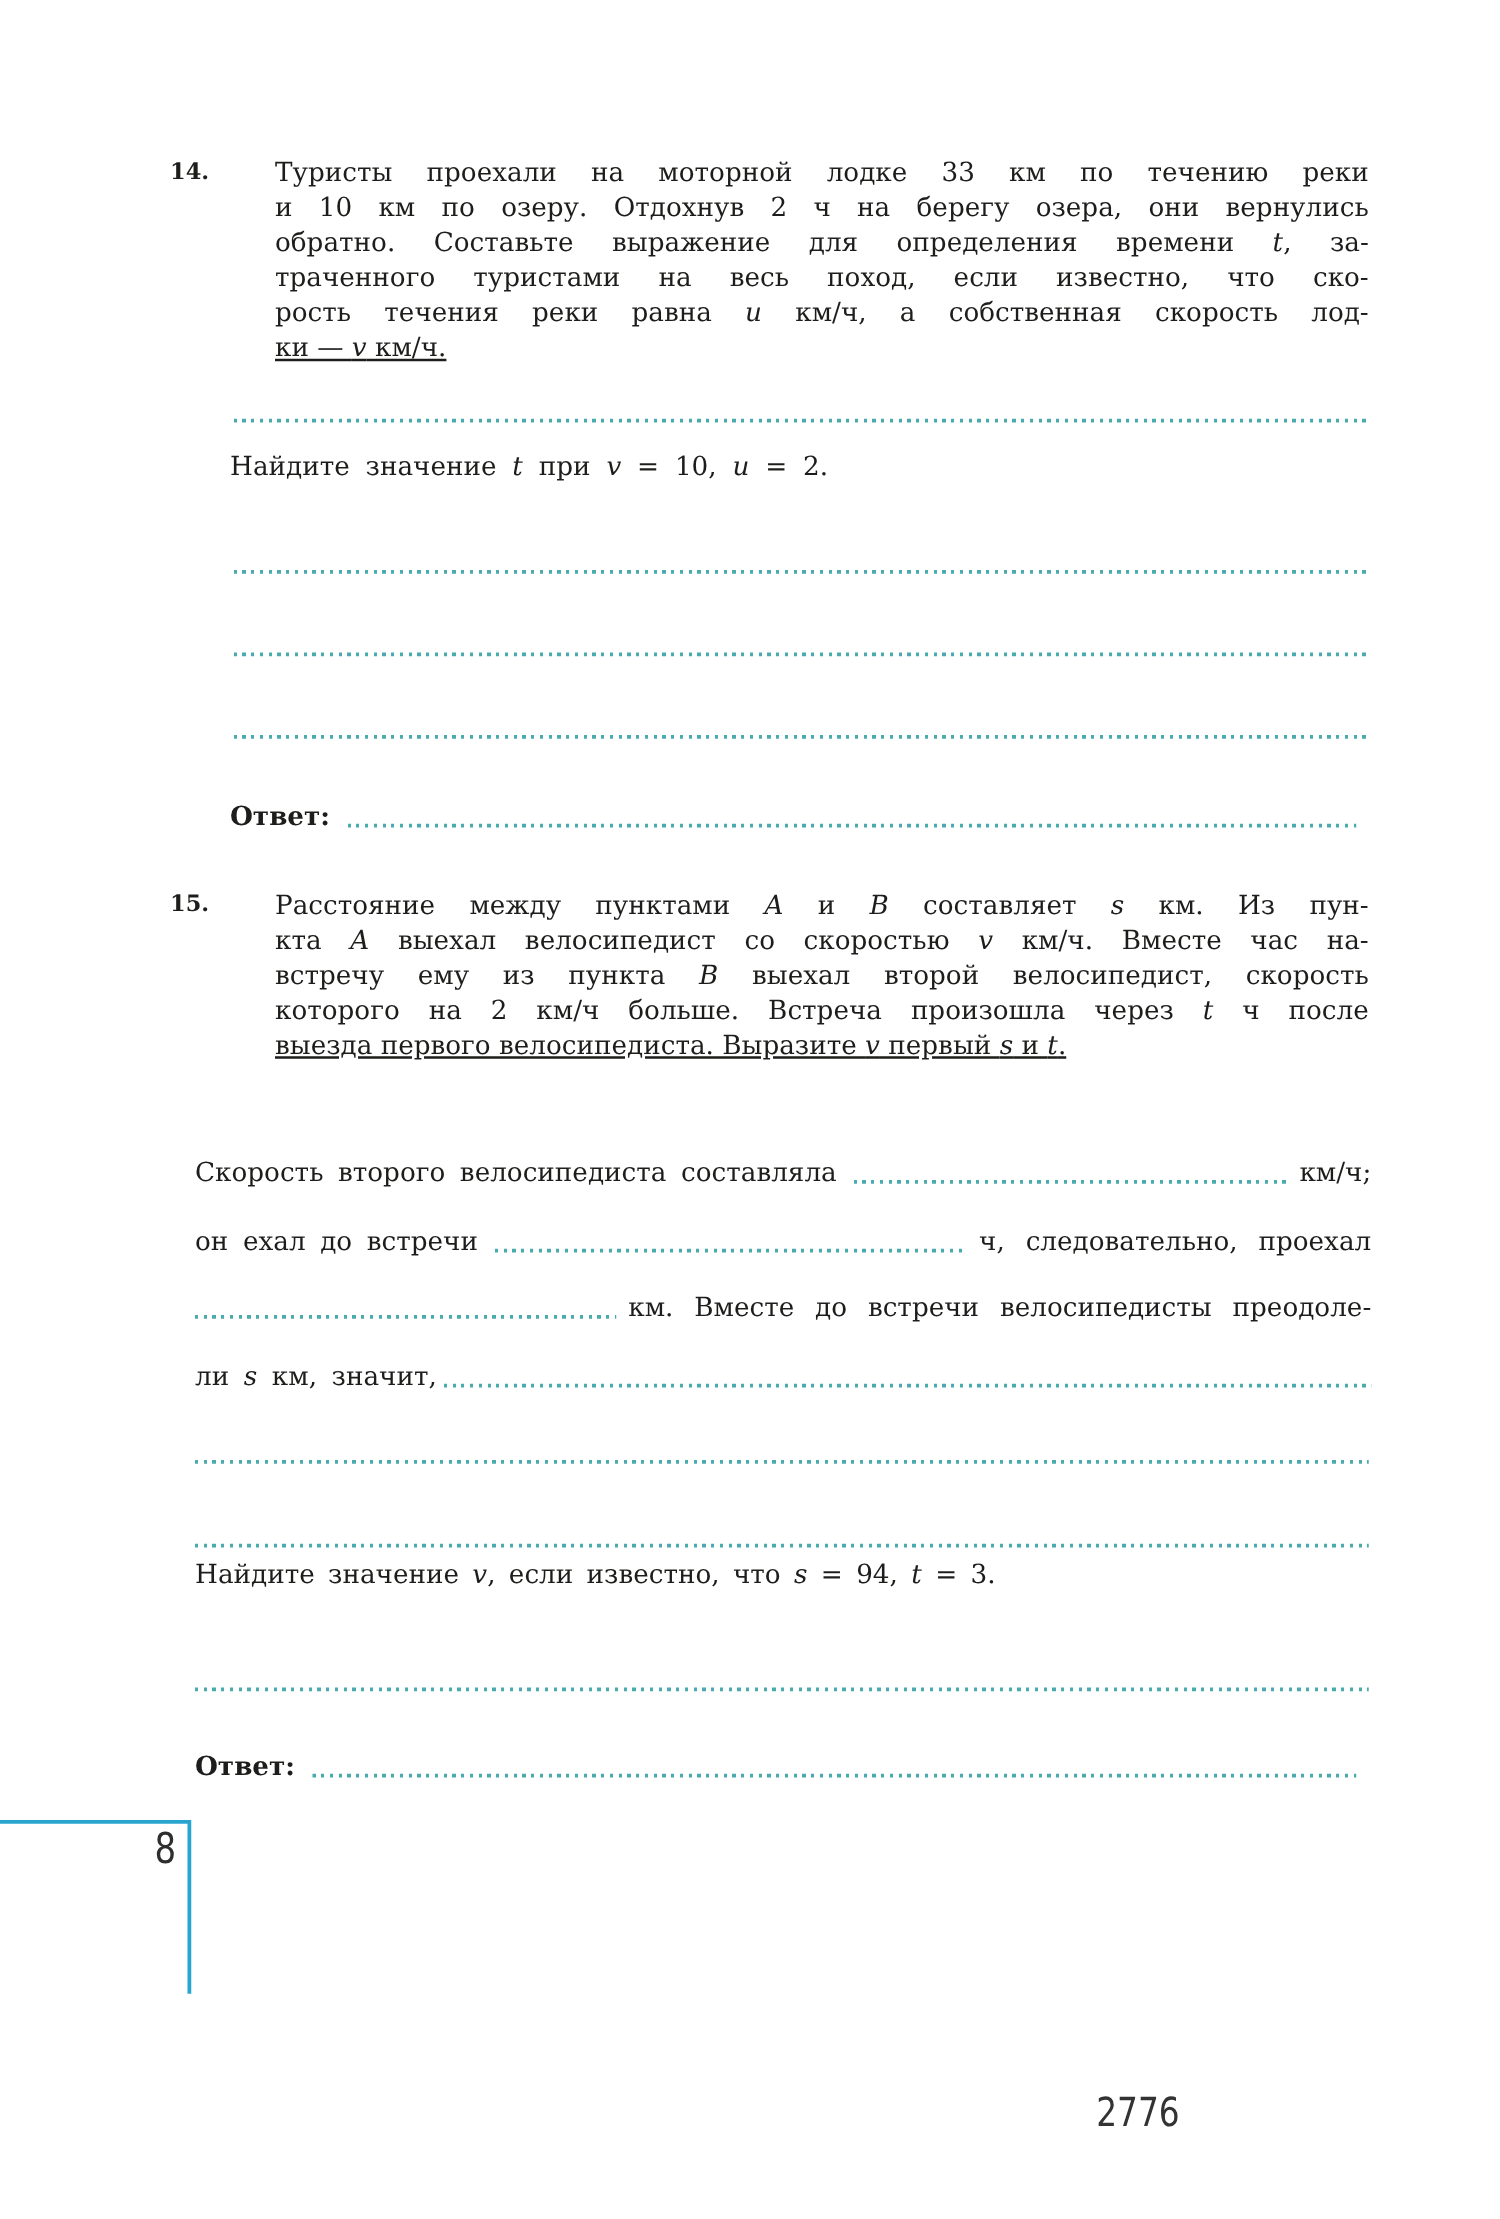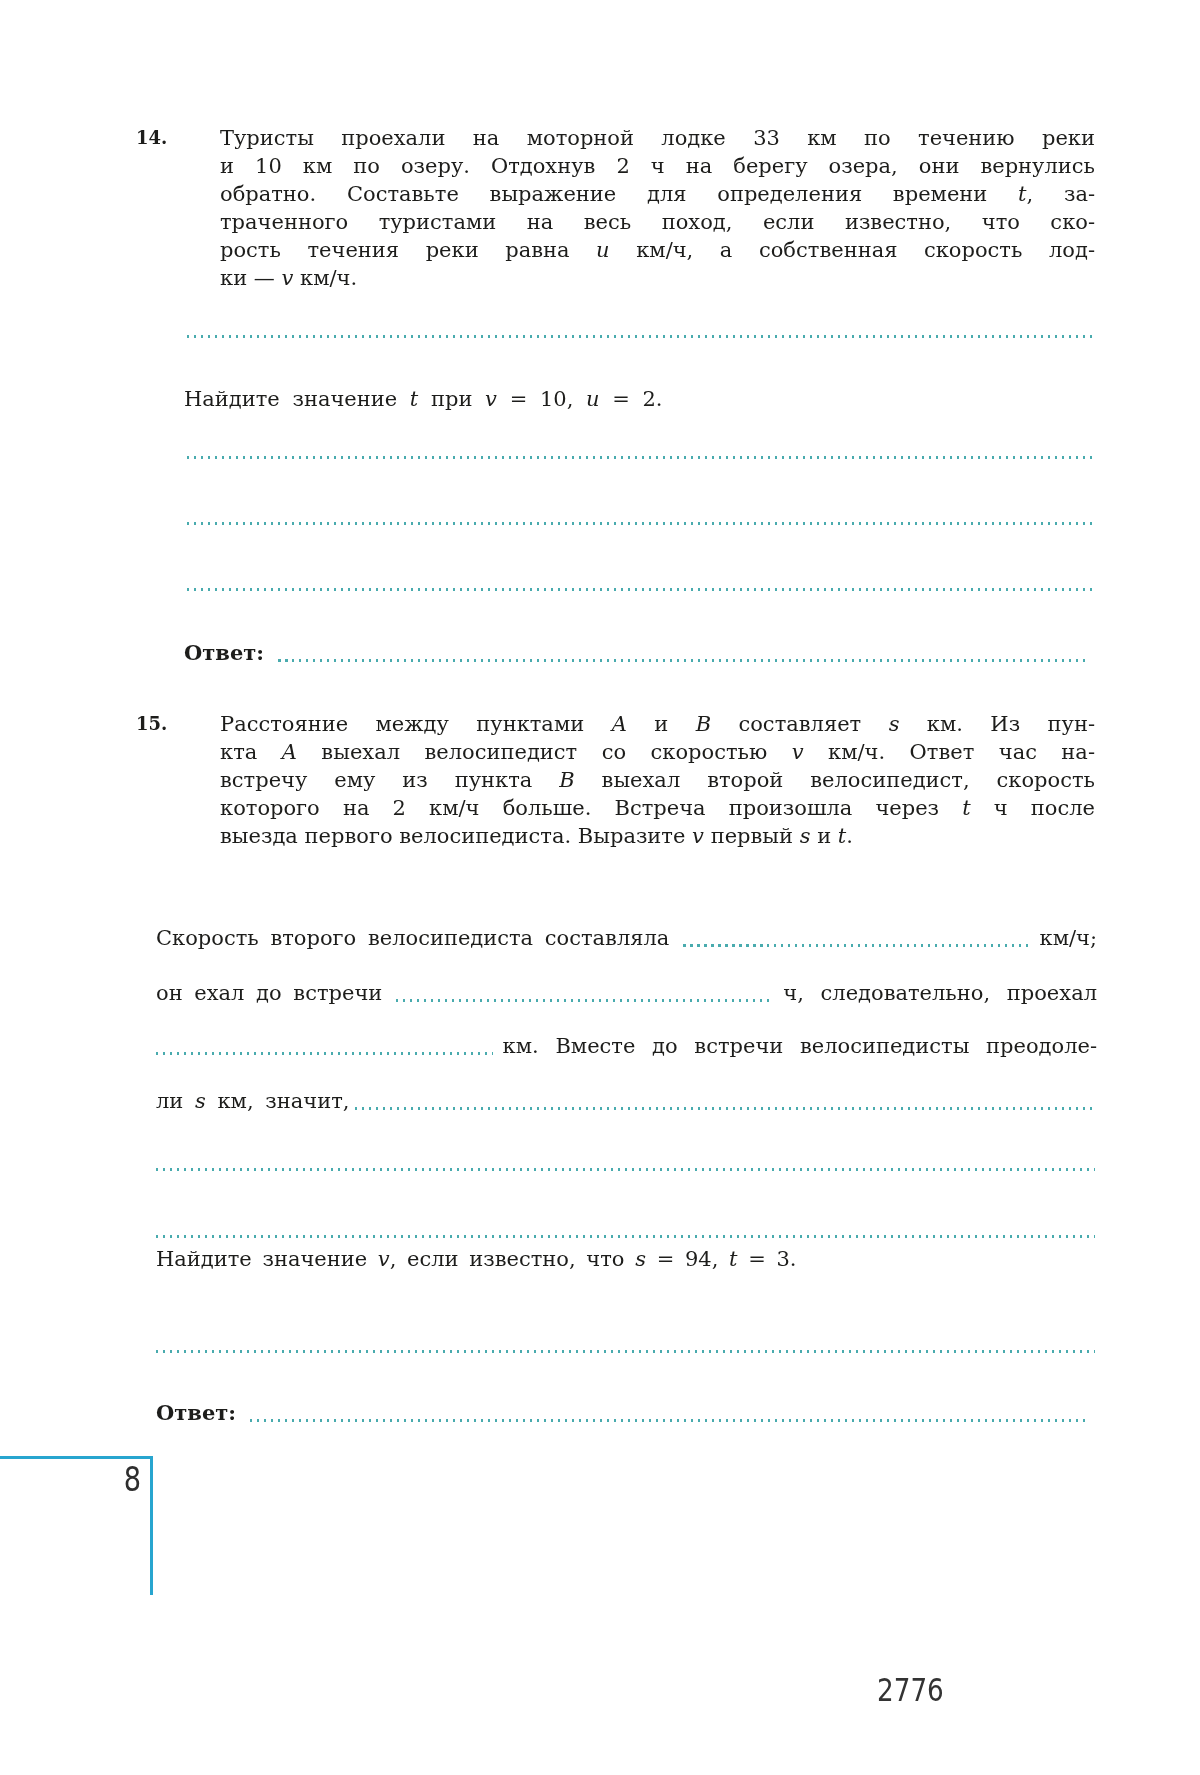--- a/index.html
+++ b/index.html
@@ -24,21 +24,21 @@
   .pnum{
     position:absolute;left:-48px;top:0;
     font-weight:bold;font-size:18px;line-height:28px;
   }
   .pline{
     font-size:21px;line-height:28px;
     text-align:justify;text-align-last:justify;
     white-space:normal;
     margin-left:36px;
   }
-  .pline.lastline{text-align-last:left;}
+  .pline.lastline{text-align-last:left;text-decoration:underline;}
   i{font-style:italic;}
   
   .findline{
     position:absolute;font-size:21px;line-height:30px;
     word-spacing:6px;
   }
   
   .dotline{
     position:absolute;height:3px;
     background:repeating-linear-gradient(to right,var(--teal) 0 2.5px,transparent 2.5px 7px);
@@ -91,37 +91,37 @@
     <div class="pline"><span>Туристы проехали на моторной лодке 33 км по течению реки</span></div>
     <div class="pline"><span>и 10 км по озеру. Отдохнув 2 ч на берегу озера, они вернулись</span></div>
     <div class="pline"><span>обратно. Составьте выражение для определения времени </span><i>t</i><span>, за-</span></div>
     <div class="pline"><span>траченного туристами на весь поход, если известно, что ско-</span></div>
     <div class="pline"><span>рость течения реки равна </span><i>u</i><span> км/ч, а собственная скорость лод-</span></div>
     <div class="pline lastline"><span>ки — </span><i>v</i><span> км/ч.</span></div>
   </section>
 
   <div class="dotline" style="left:187px;top:335px;width:908px"></div>
 
-  <div class="findline" style="left:184px;top:384px">
+  <div class="findline" style="left:184px;top:358px">
     <span>Найдите значение </span><i>t</i><span> при </span><i>v</i><span> = 10, </span><i>u</i><span> = 2.</span>
   </div>
 
   <div class="dotline" style="left:187px;top:456px;width:908px"></div>
   <div class="dotline" style="left:187px;top:522px;width:908px"></div>
   <div class="dotline" style="left:187px;top:588px;width:908px"></div>
 
   <div class="answer-row" style="left:184px;top:638px;width:911px">
     <span class="answer-label">Ответ:</span>
     <span class="fill"></span>
   </div>
 
   <section class="problem" style="top:710px">
     <div class="pnum">15.</div>
     <div class="pline"><span>Расстояние между пунктами </span><i>A</i><span> и </span><i>B</i><span> составляет </span><i>s</i><span> км. Из пун-</span></div>
-    <div class="pline"><span>кта </span><i>A</i><span> выехал велосипедист со скоростью </span><i>v</i><span> км/ч. Ответ час на-</span></div>
+    <div class="pline"><span>кта </span><i>A</i><span> выехал велосипедист со скоростью </span><i>v</i><span> км/ч. Вместе час на-</span></div>
     <div class="pline"><span>встречу ему из пункта </span><i>B</i><span> выехал второй велосипедист, скорость</span></div>
     <div class="pline"><span>которого на 2 км/ч больше. Встреча произошла через </span><i>t</i><span> ч после</span></div>
     <div class="pline lastline"><span>выезда первого велосипедиста. Выразите </span><i>v</i><span> первый </span><i>s</i><span> и </span><i>t</i><span>.</span></div>
   </section>
 
 
   <div class="sol-line" style="top:923px">
     <span class="txt">Скорость второго велосипедиста составляла</span>
     <span class="fill"></span>
     <span class="txt">км/ч;</span>

